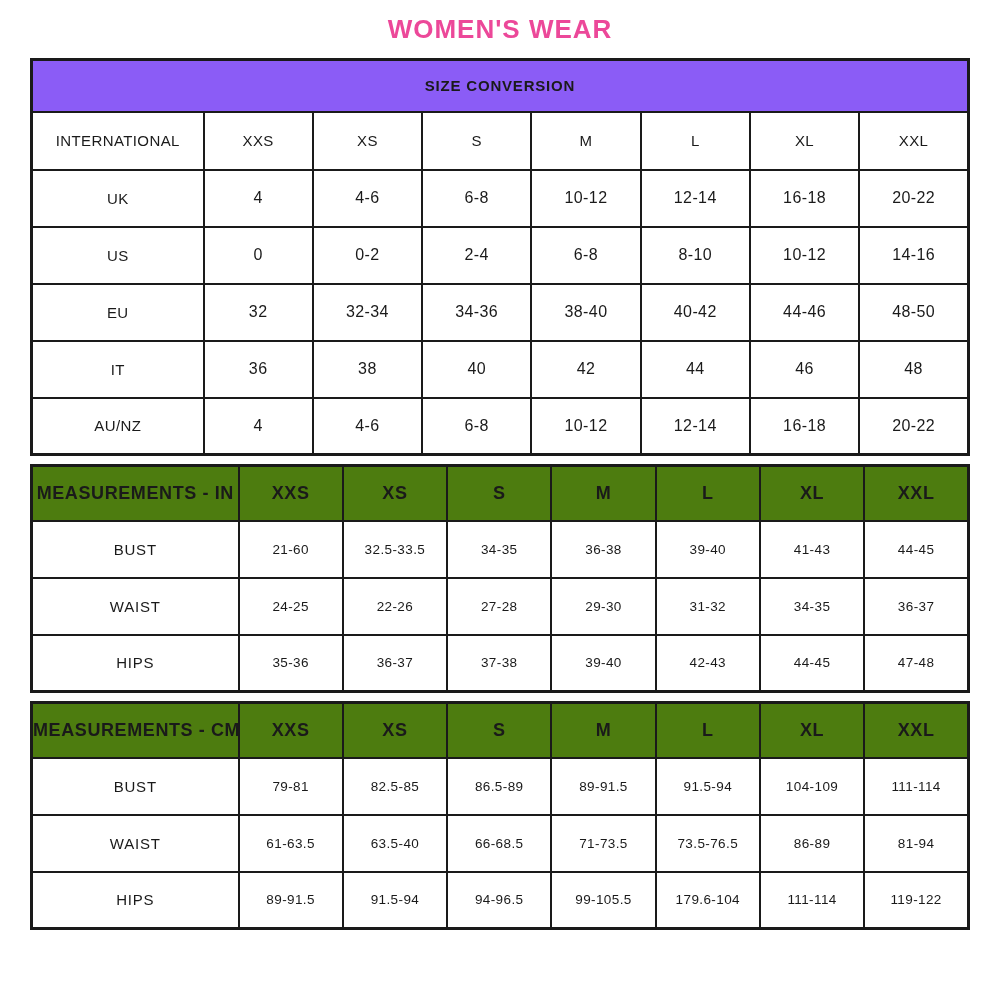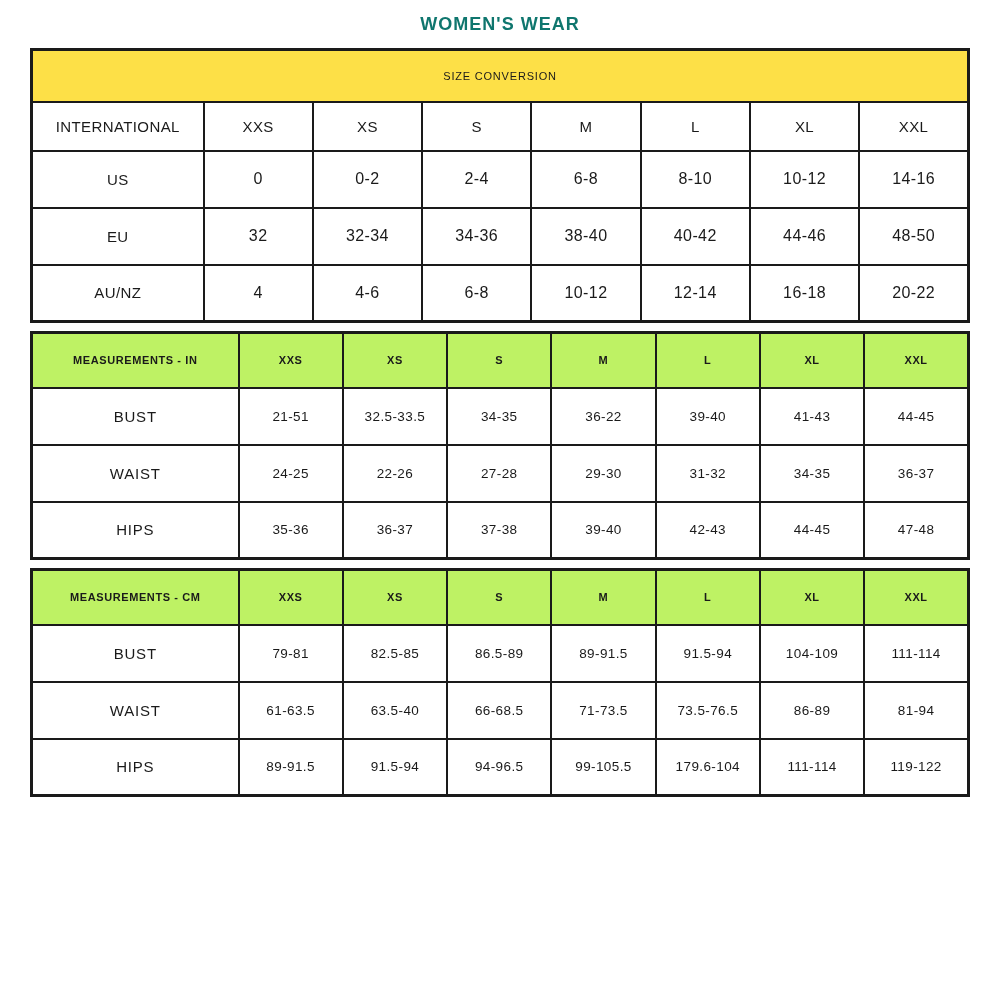--- a/index.html
+++ b/index.html
@@ -11,64 +11,64 @@
     color: #1a1a1a;
     overflow: hidden;
   }
   .page {
     width: 1000px;
     height: 1000px;
     padding: 14px 30px 0 30px;
   }
   .page-title {
     text-align: center;
-    font-size: 18px;
+    font-size: 26px;
     font-weight: 700;
     letter-spacing: 1px;
-    color: #0f766e;
+    color: #ec4899;
     margin-bottom: 13px;
   }
   table.tbl {
     width: 940px;
     border-collapse: collapse;
     table-layout: fixed;
     border: 3px solid #1a1a1a;
     background: #ffffff;
   }
   table.tbl th, table.tbl td {
     border: 2px solid #1a1a1a;
     text-align: center;
     vertical-align: middle;
     letter-spacing: 0.4px;
     overflow: hidden;
     white-space: nowrap;
   }
   
   .conv .title-row th {
     height: 52px;
-    background: #fde047;
-    font-size: 11px;
-    font-weight: 400;
+    background: #8b5cf6;
+    font-size: 15px;
+    font-weight: 700;
     letter-spacing: 0.8px;
   }
   .conv .head-row th {
-    height: 49px;
+    height: 58px;
     font-weight: 400;
     font-size: 15px;
     background: #ffffff;
   }
   .conv tbody td { height: 57px; font-size: 16px; font-weight: 400; }
   .conv tbody td.row-label { font-size: 15px; }
   
   .meas { margin-top: 8px; }
   .meas .head-row th {
     height: 55px;
-    background: #bef264;
+    background: #4d7c0f;
     font-weight: 700;
-    font-size: 11px;
+    font-size: 18px;
     letter-spacing: 0.6px;
   }
   .meas tbody td { height: 57px; font-size: 13.5px; font-weight: 400; }
   .meas tbody td.row-label { font-size: 15px; letter-spacing: 0.8px; }
 </style>
 </head>
 <body>
 
 <div class="page">
 
@@ -95,38 +95,58 @@
           <th>XS</th>
           <th>S</th>
           <th>M</th>
           <th>L</th>
           <th>XL</th>
           <th>XXL</th>
         </tr>
     </thead>
     <tbody>
         <tr>
+          <td class="row-label">UK</td>
+          <td>4</td>
+          <td>4-6</td>
+          <td>6-8</td>
+          <td>10-12</td>
+          <td>12-14</td>
+          <td>16-18</td>
+          <td>20-22</td>
+        </tr>
+        <tr>
           <td class="row-label">US</td>
           <td>0</td>
           <td>0-2</td>
           <td>2-4</td>
           <td>6-8</td>
           <td>8-10</td>
           <td>10-12</td>
           <td>14-16</td>
         </tr>
         <tr>
           <td class="row-label">EU</td>
           <td>32</td>
           <td>32-34</td>
           <td>34-36</td>
           <td>38-40</td>
           <td>40-42</td>
           <td>44-46</td>
           <td>48-50</td>
+        </tr>
+        <tr>
+          <td class="row-label">IT</td>
+          <td>36</td>
+          <td>38</td>
+          <td>40</td>
+          <td>42</td>
+          <td>44</td>
+          <td>46</td>
+          <td>48</td>
         </tr>
         <tr>
           <td class="row-label">AU/NZ</td>
           <td>4</td>
           <td>4-6</td>
           <td>6-8</td>
           <td>10-12</td>
           <td>12-14</td>
           <td>16-18</td>
           <td>20-22</td>
@@ -153,24 +173,24 @@
           <th>S</th>
           <th>M</th>
           <th>L</th>
           <th>XL</th>
           <th>XXL</th>
         </tr>
     </thead>
     <tbody>
         <tr>
           <td class="row-label">BUST</td>
-          <td>21-51</td>
+          <td>21-60</td>
           <td>32.5-33.5</td>
           <td>34-35</td>
-          <td>36-22</td>
+          <td>36-38</td>
           <td>39-40</td>
           <td>41-43</td>
           <td>44-45</td>
         </tr>
         <tr>
           <td class="row-label">WAIST</td>
           <td>24-25</td>
           <td>22-26</td>
           <td>27-28</td>
           <td>29-30</td>

